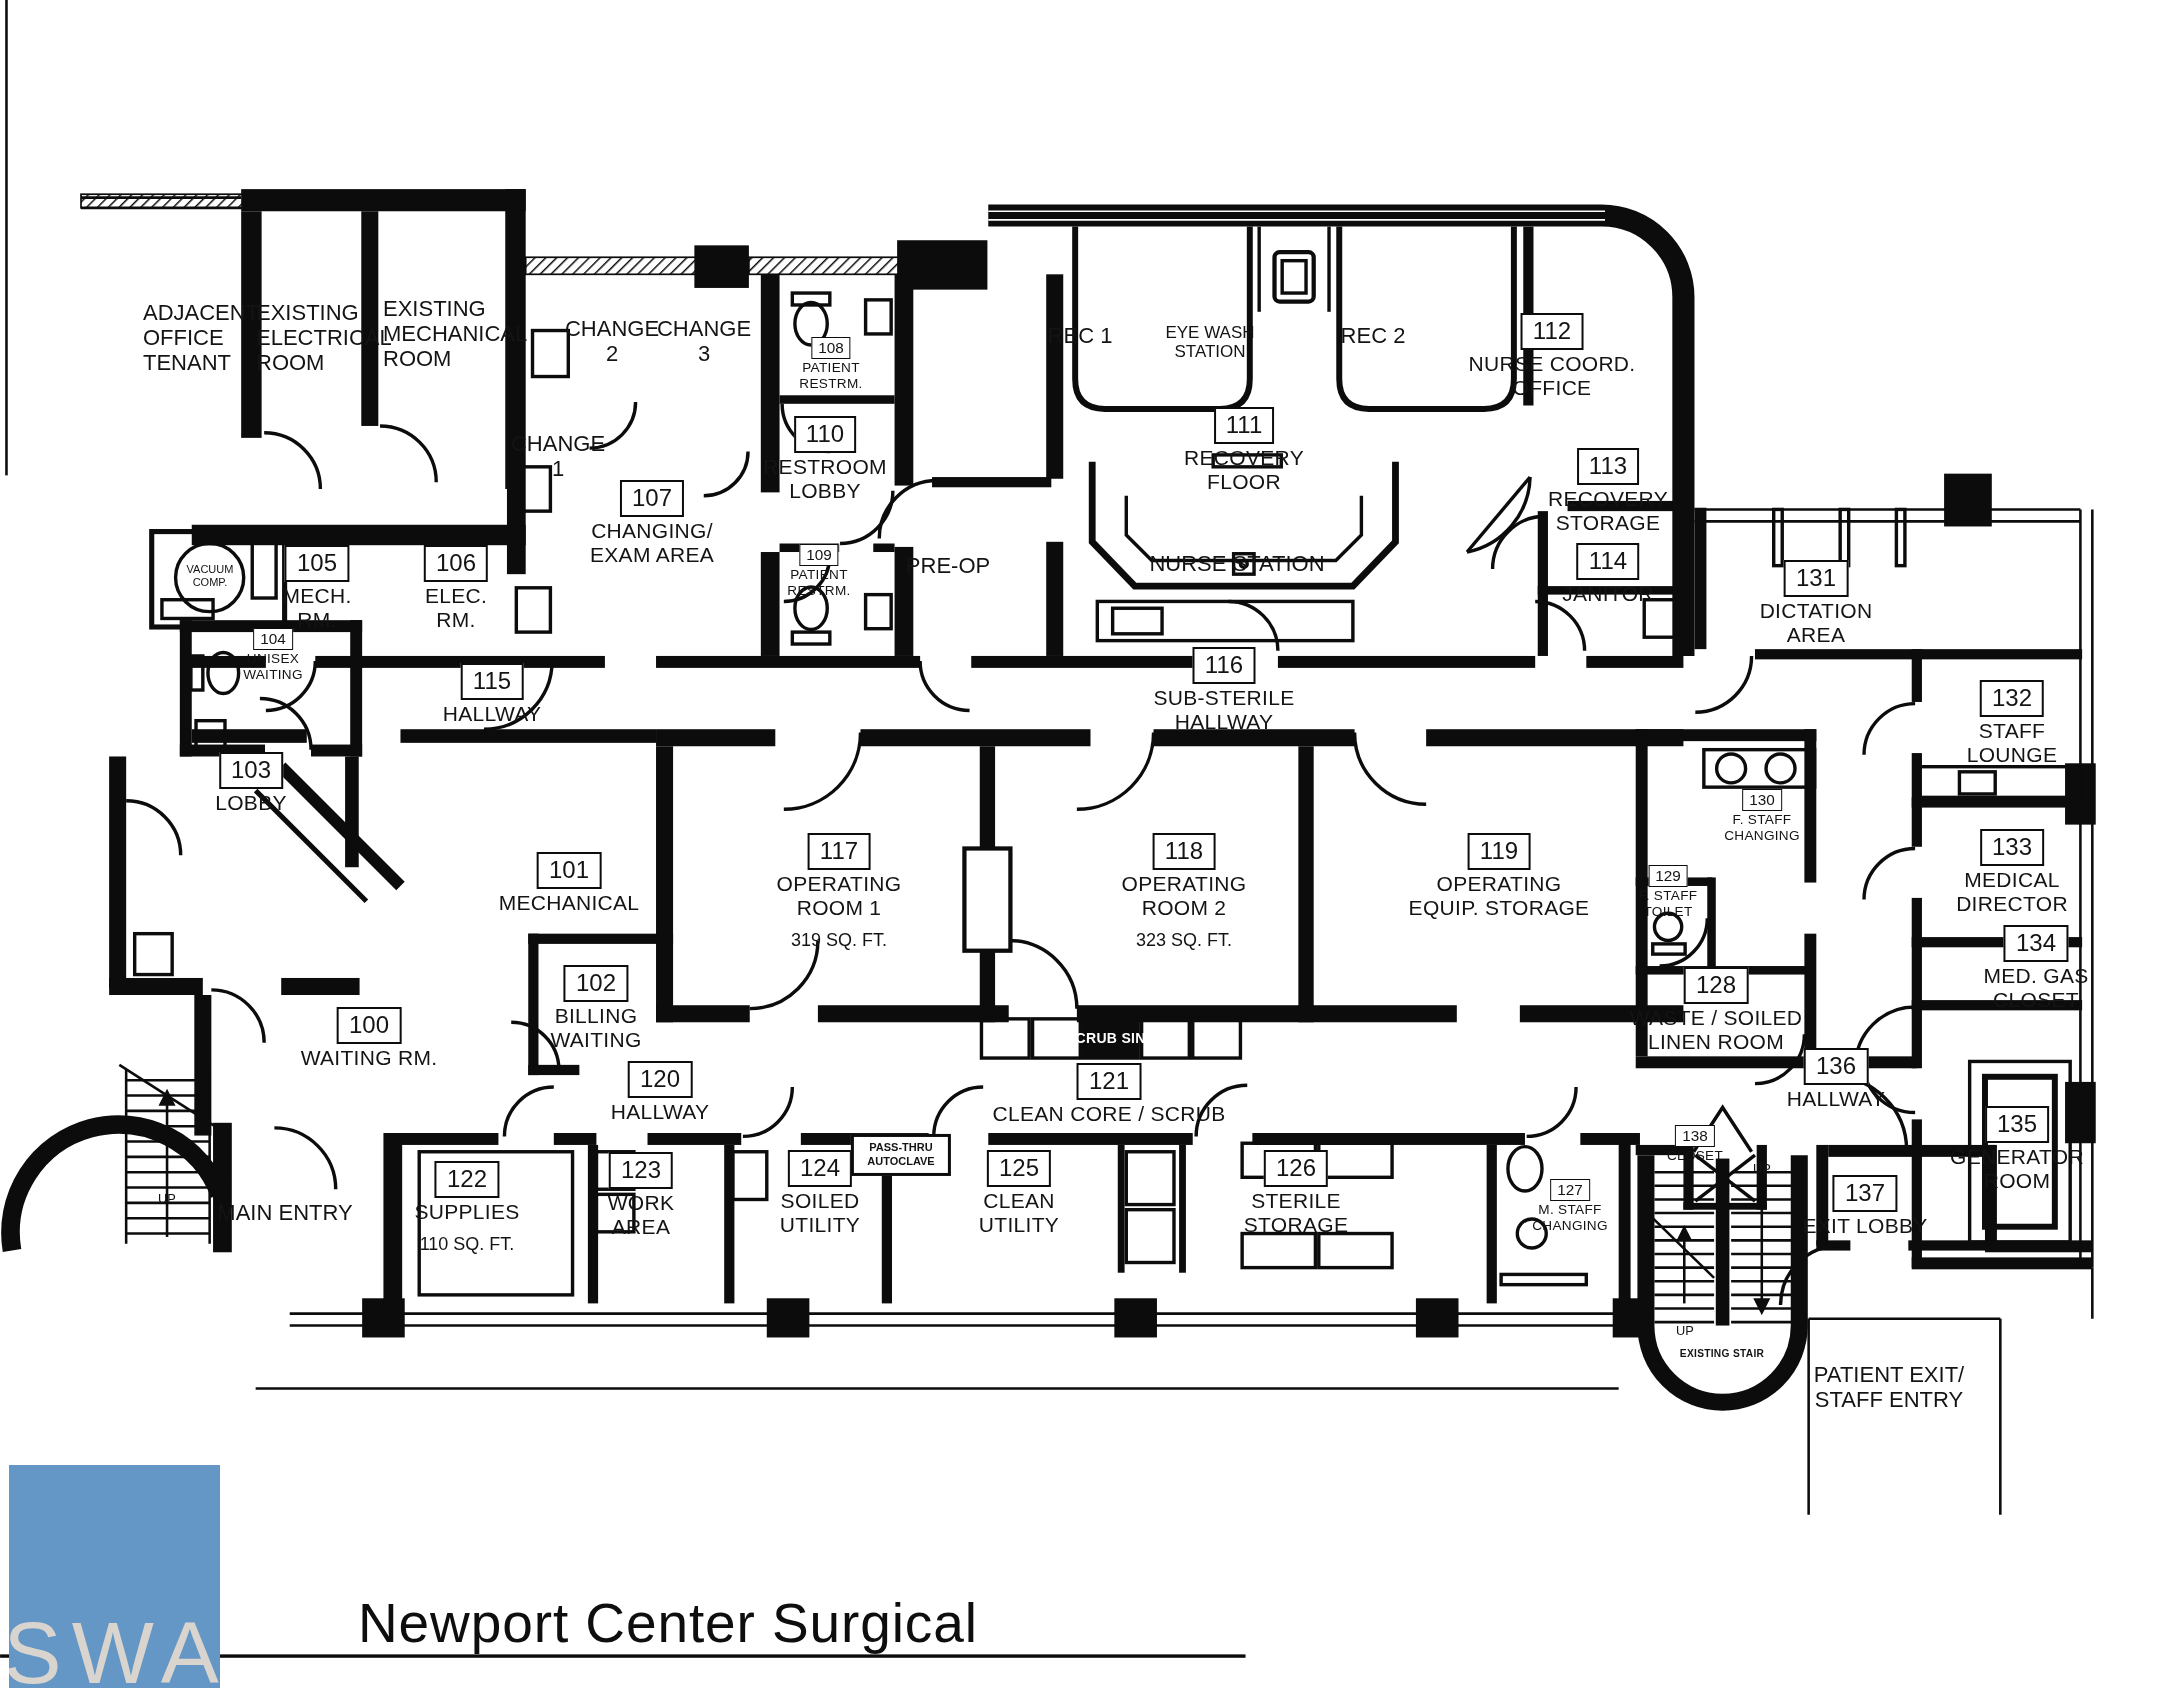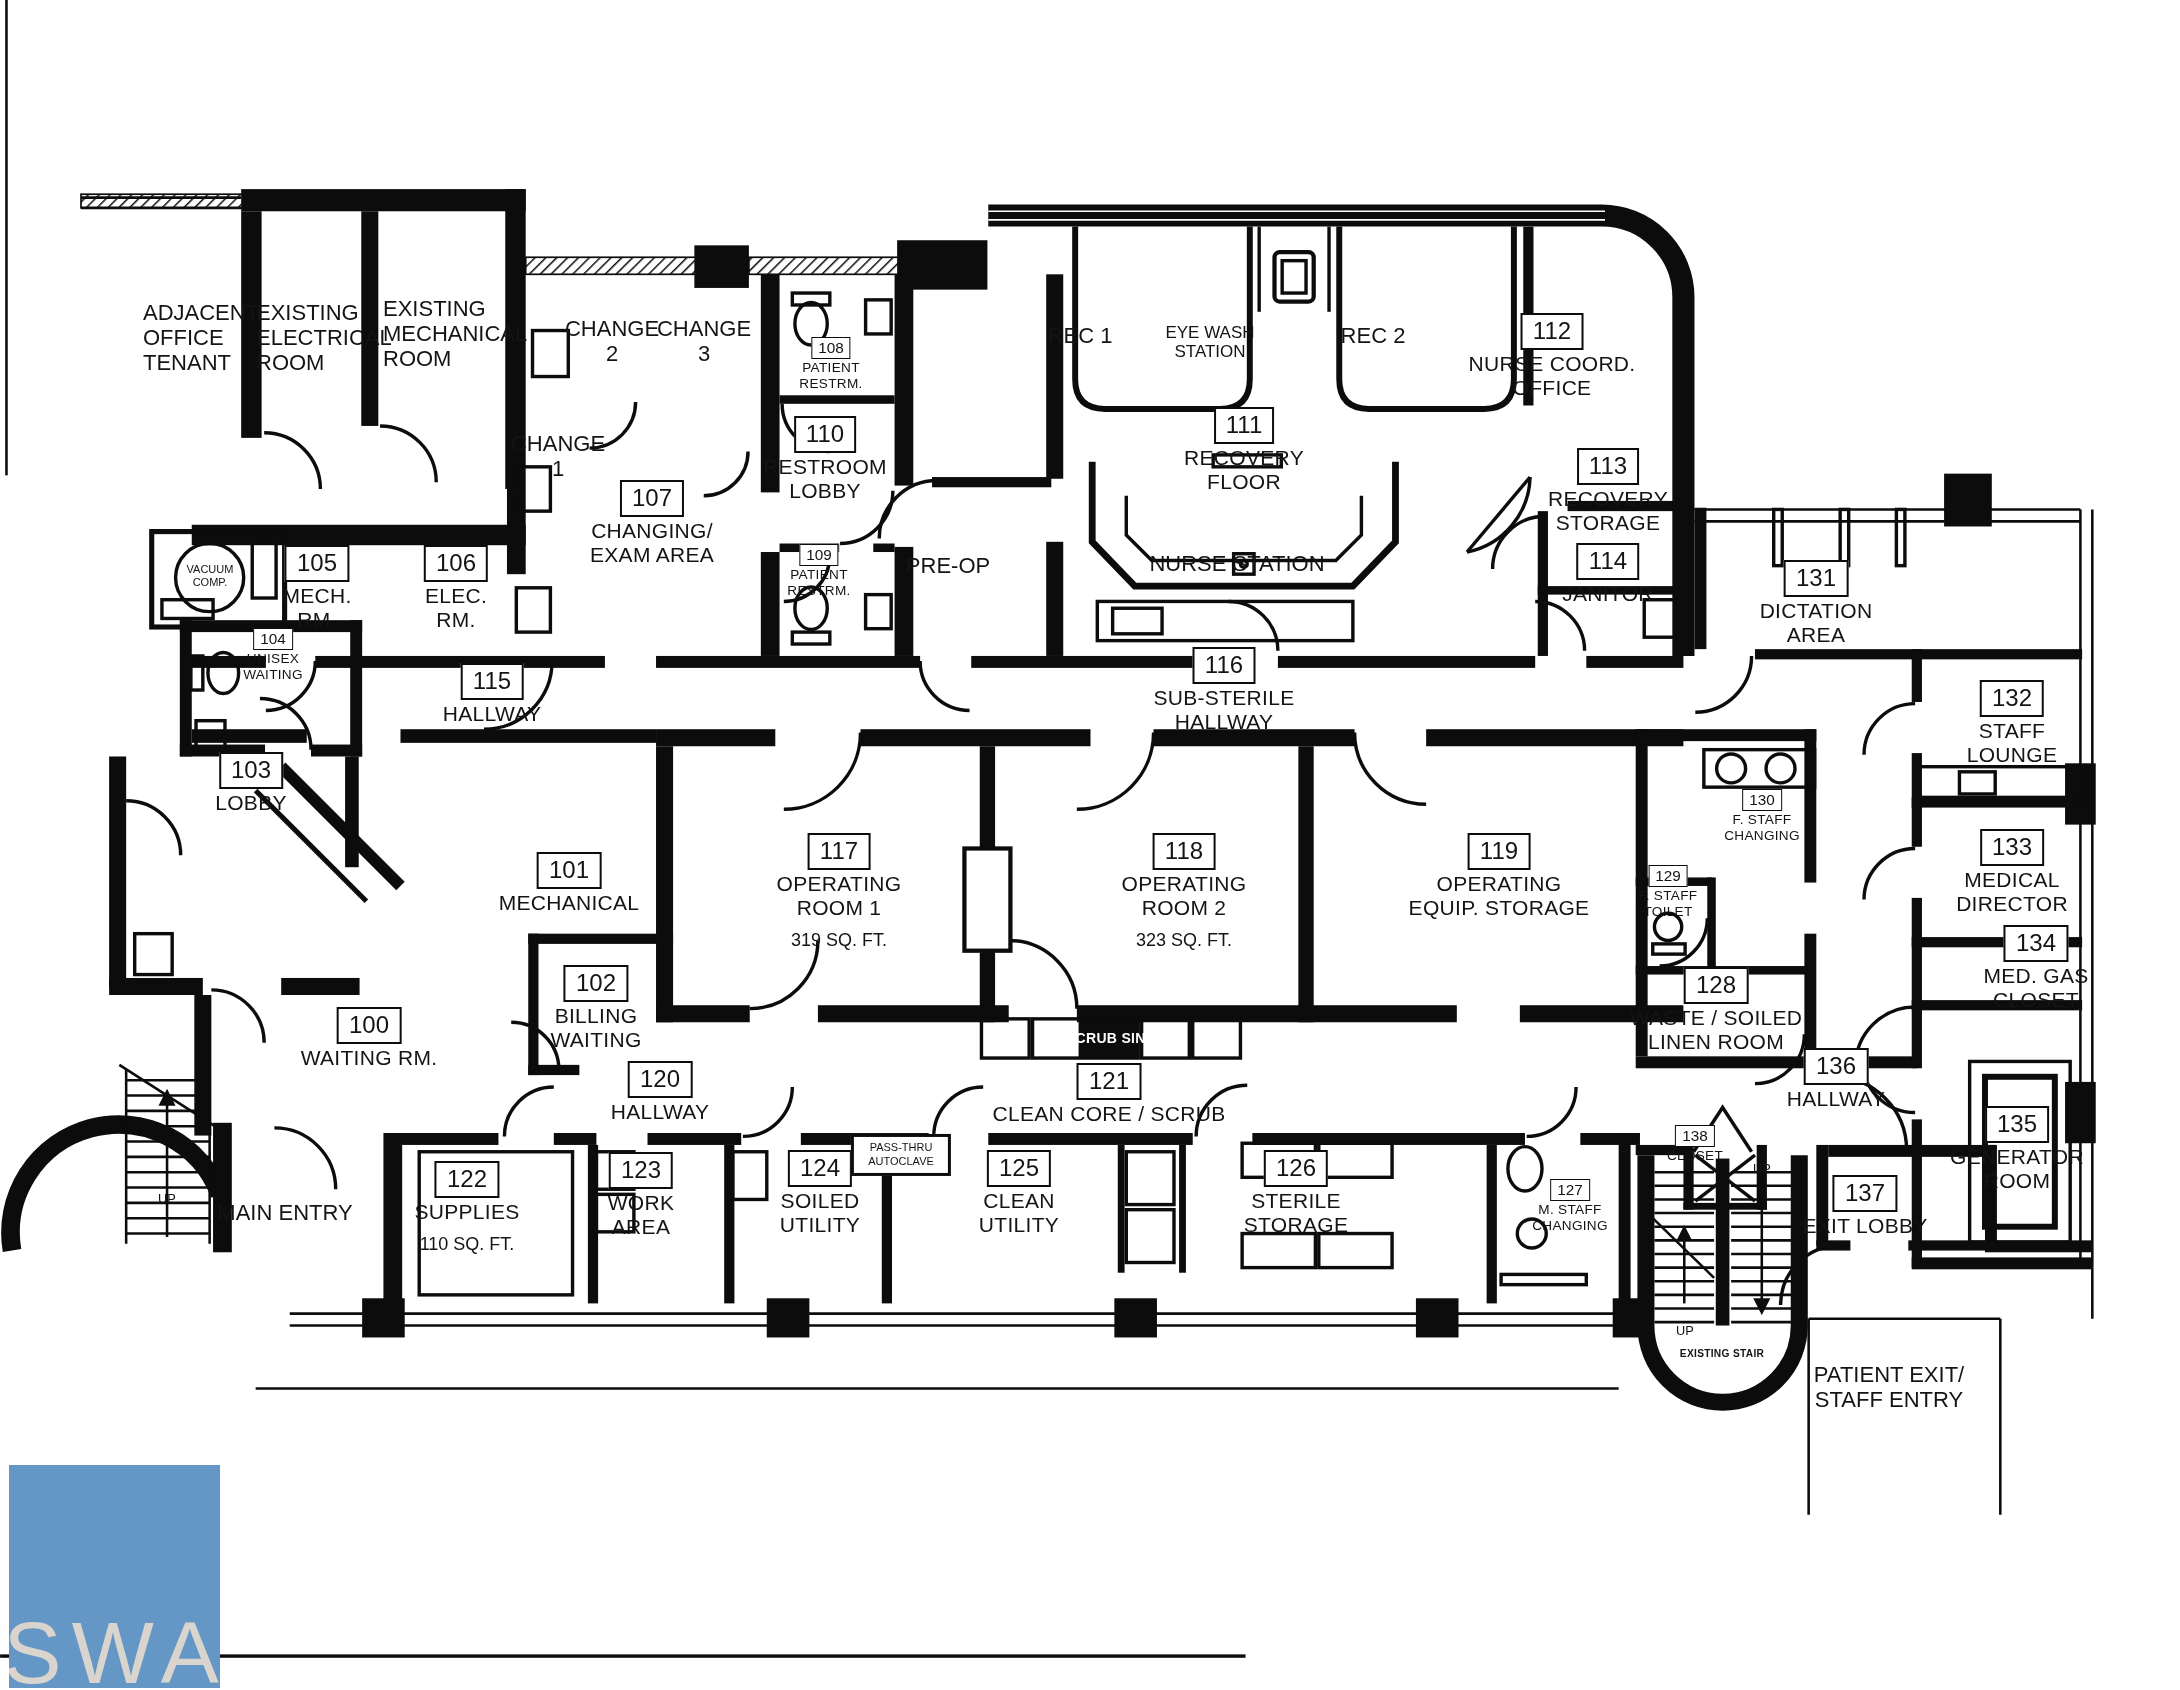--- a/index.html
+++ b/index.html
@@ -14,21 +14,21 @@
          padding:0.9px 10.2px;font-size:24px;line-height:1.28}
   .nm{font-size:21px;margin-top:2.6px;letter-spacing:0.3px}
   .sub{font-size:18px;margin-top:10.2px}
   .small .badge{font-size:15.3px;border-width:1.7px;padding:0 6px}
   .small .nm{font-size:13.6px;margin-top:1.7px}
   .big{font-size:22px}
   .med{font-size:17px}
   .tiny{font-size:12.8px}
   .xs{font-size:10.2px;font-weight:bold;letter-spacing:0.3px}
   .inv{color:#fff;font-size:14px;font-weight:bold;letter-spacing:0.3px}
-  .box{border:3.4px solid #0c0c0c;background:#fff;font-weight:normal;
+  .box{border:3.4px solid #0c0c0c;background:#fff;font-weight:bold;
        font-size:11px;padding:4.3px 2.6px;line-height:1.25;width:89px}
   #title{position:absolute;left:358px;top:1591px;font-size:55px;
          letter-spacing:0.9px;color:#0e0e0e;z-index:4}
   #logo{position:absolute;left:8.5px;top:1465px;width:211px;height:223px;
         background:#6496c6;overflow:hidden;z-index:4}
   #logo span{position:absolute;left:-5.1px;bottom:-15.3px;font-size:87px;
              letter-spacing:10.2px;color:#d9d5ce;font-weight:400}
 </style>
 </head>
 <body>
@@ -495,15 +495,16 @@
   <div class="lbl c tiny" style="left:167px;top:1199px">UP</div>
   <div class="lbl c tiny" style="left:1762px;top:1169px">UP</div>
   <div class="lbl c tiny" style="left:1685px;top:1331px">UP</div>
   <div class="lbl c inv" style="left:1111px;top:1039px">SCRUB SINK</div>
   <div class="lbl c box" style="left:901px;top:1155px">PASS-THRU
 AUTOCLAVE</div>
 
   <div id="logo">
     <span>SWA</span>
   </div>
+  <div id="title">Newport Center Surgical</div>
 
 </div>
 
 
 </body></html>

